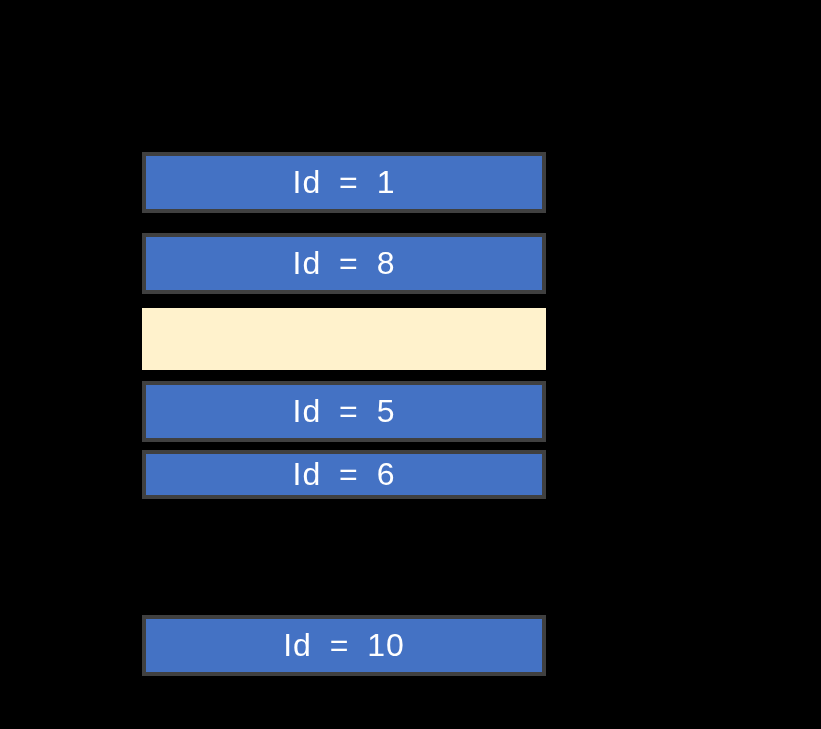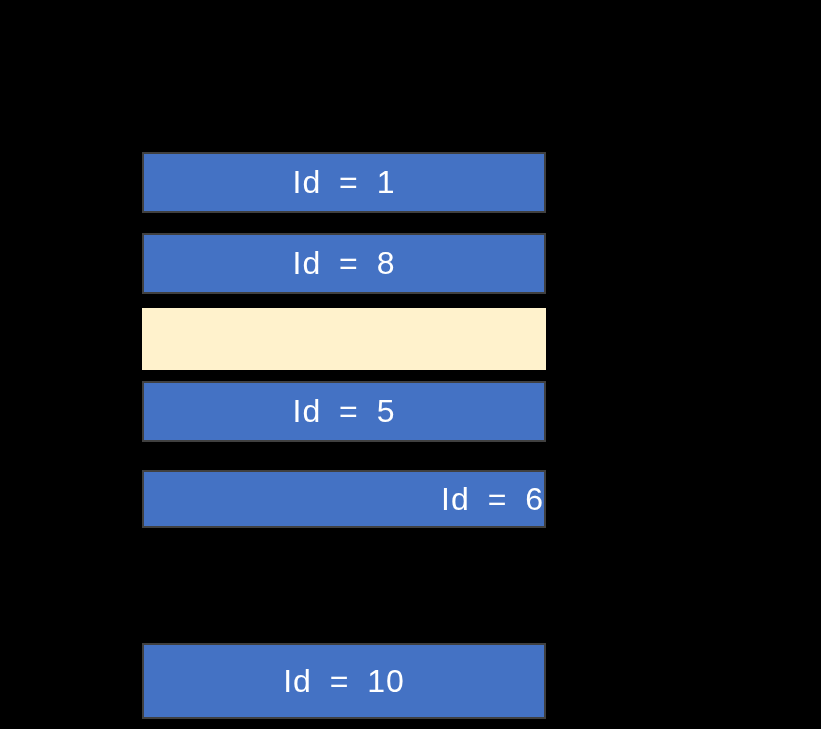--- a/index.html
+++ b/index.html
@@ -29,33 +29,33 @@
     align-items: center;
     justify-content: center;
     font-size: 32px;
     font-weight: 300;
     letter-spacing: 1px;
     word-spacing: 8px;
     color: #FFFFFF;
   }
   .bar-blue {
     background: #4472C4;
-    border: 2px solid #404040;
+    border: 4px solid #404040;
   }
   .bar-highlight {
     background: #FFF2CC;
     border: none;
     color: #000000;
   }
   .row-1  { top: 152px; height: 61px; }
   .row-2  { top: 233px; height: 61px; }
   .row-3  { top: 308px; height: 62px; }
   .row-4  { top: 381px; height: 61px; }
-  .row-5  { top: 470px; height: 58px; justify-content: flex-end; }
-  .row-6  { top: 643px; height: 76px; }
+  .row-5  { top: 450px; height: 49px; }
+  .row-6  { top: 615px; height: 61px; }
 </style>
 </head>
 <body>
 
 <div class="canvas">
 
   <div class="bar bar-blue row-1">
     <span>Id = 1</span>
   </div>
 

